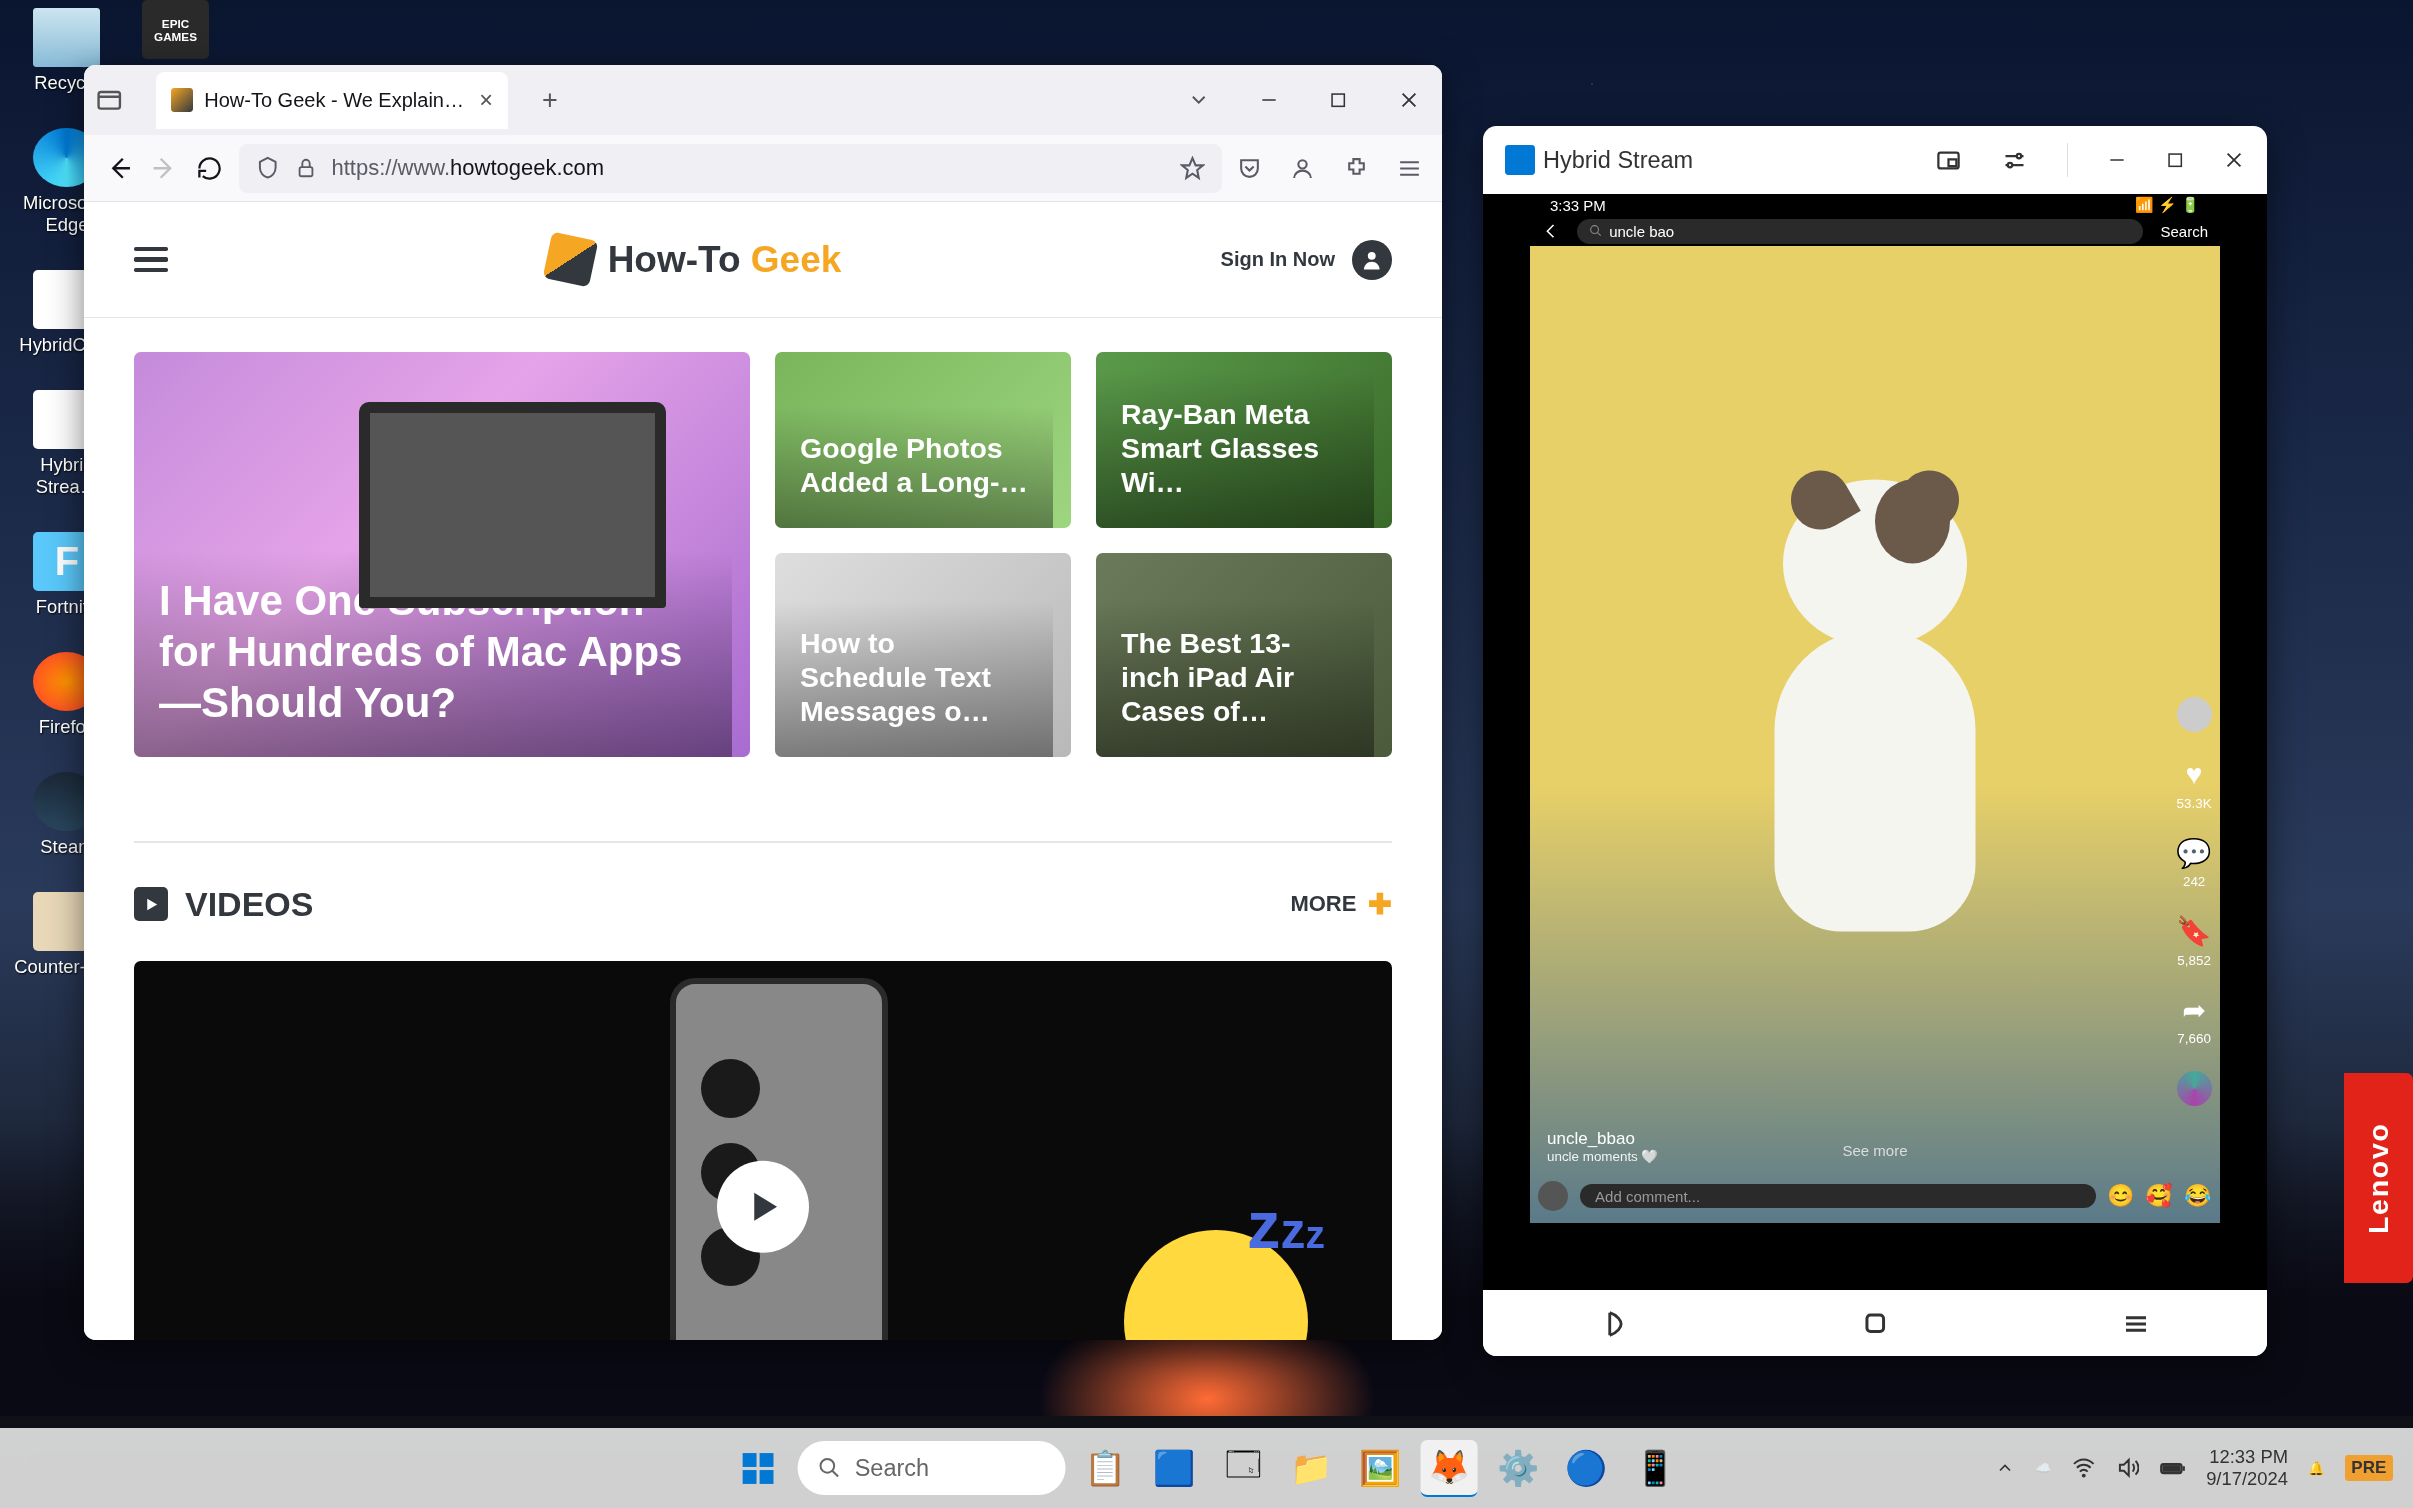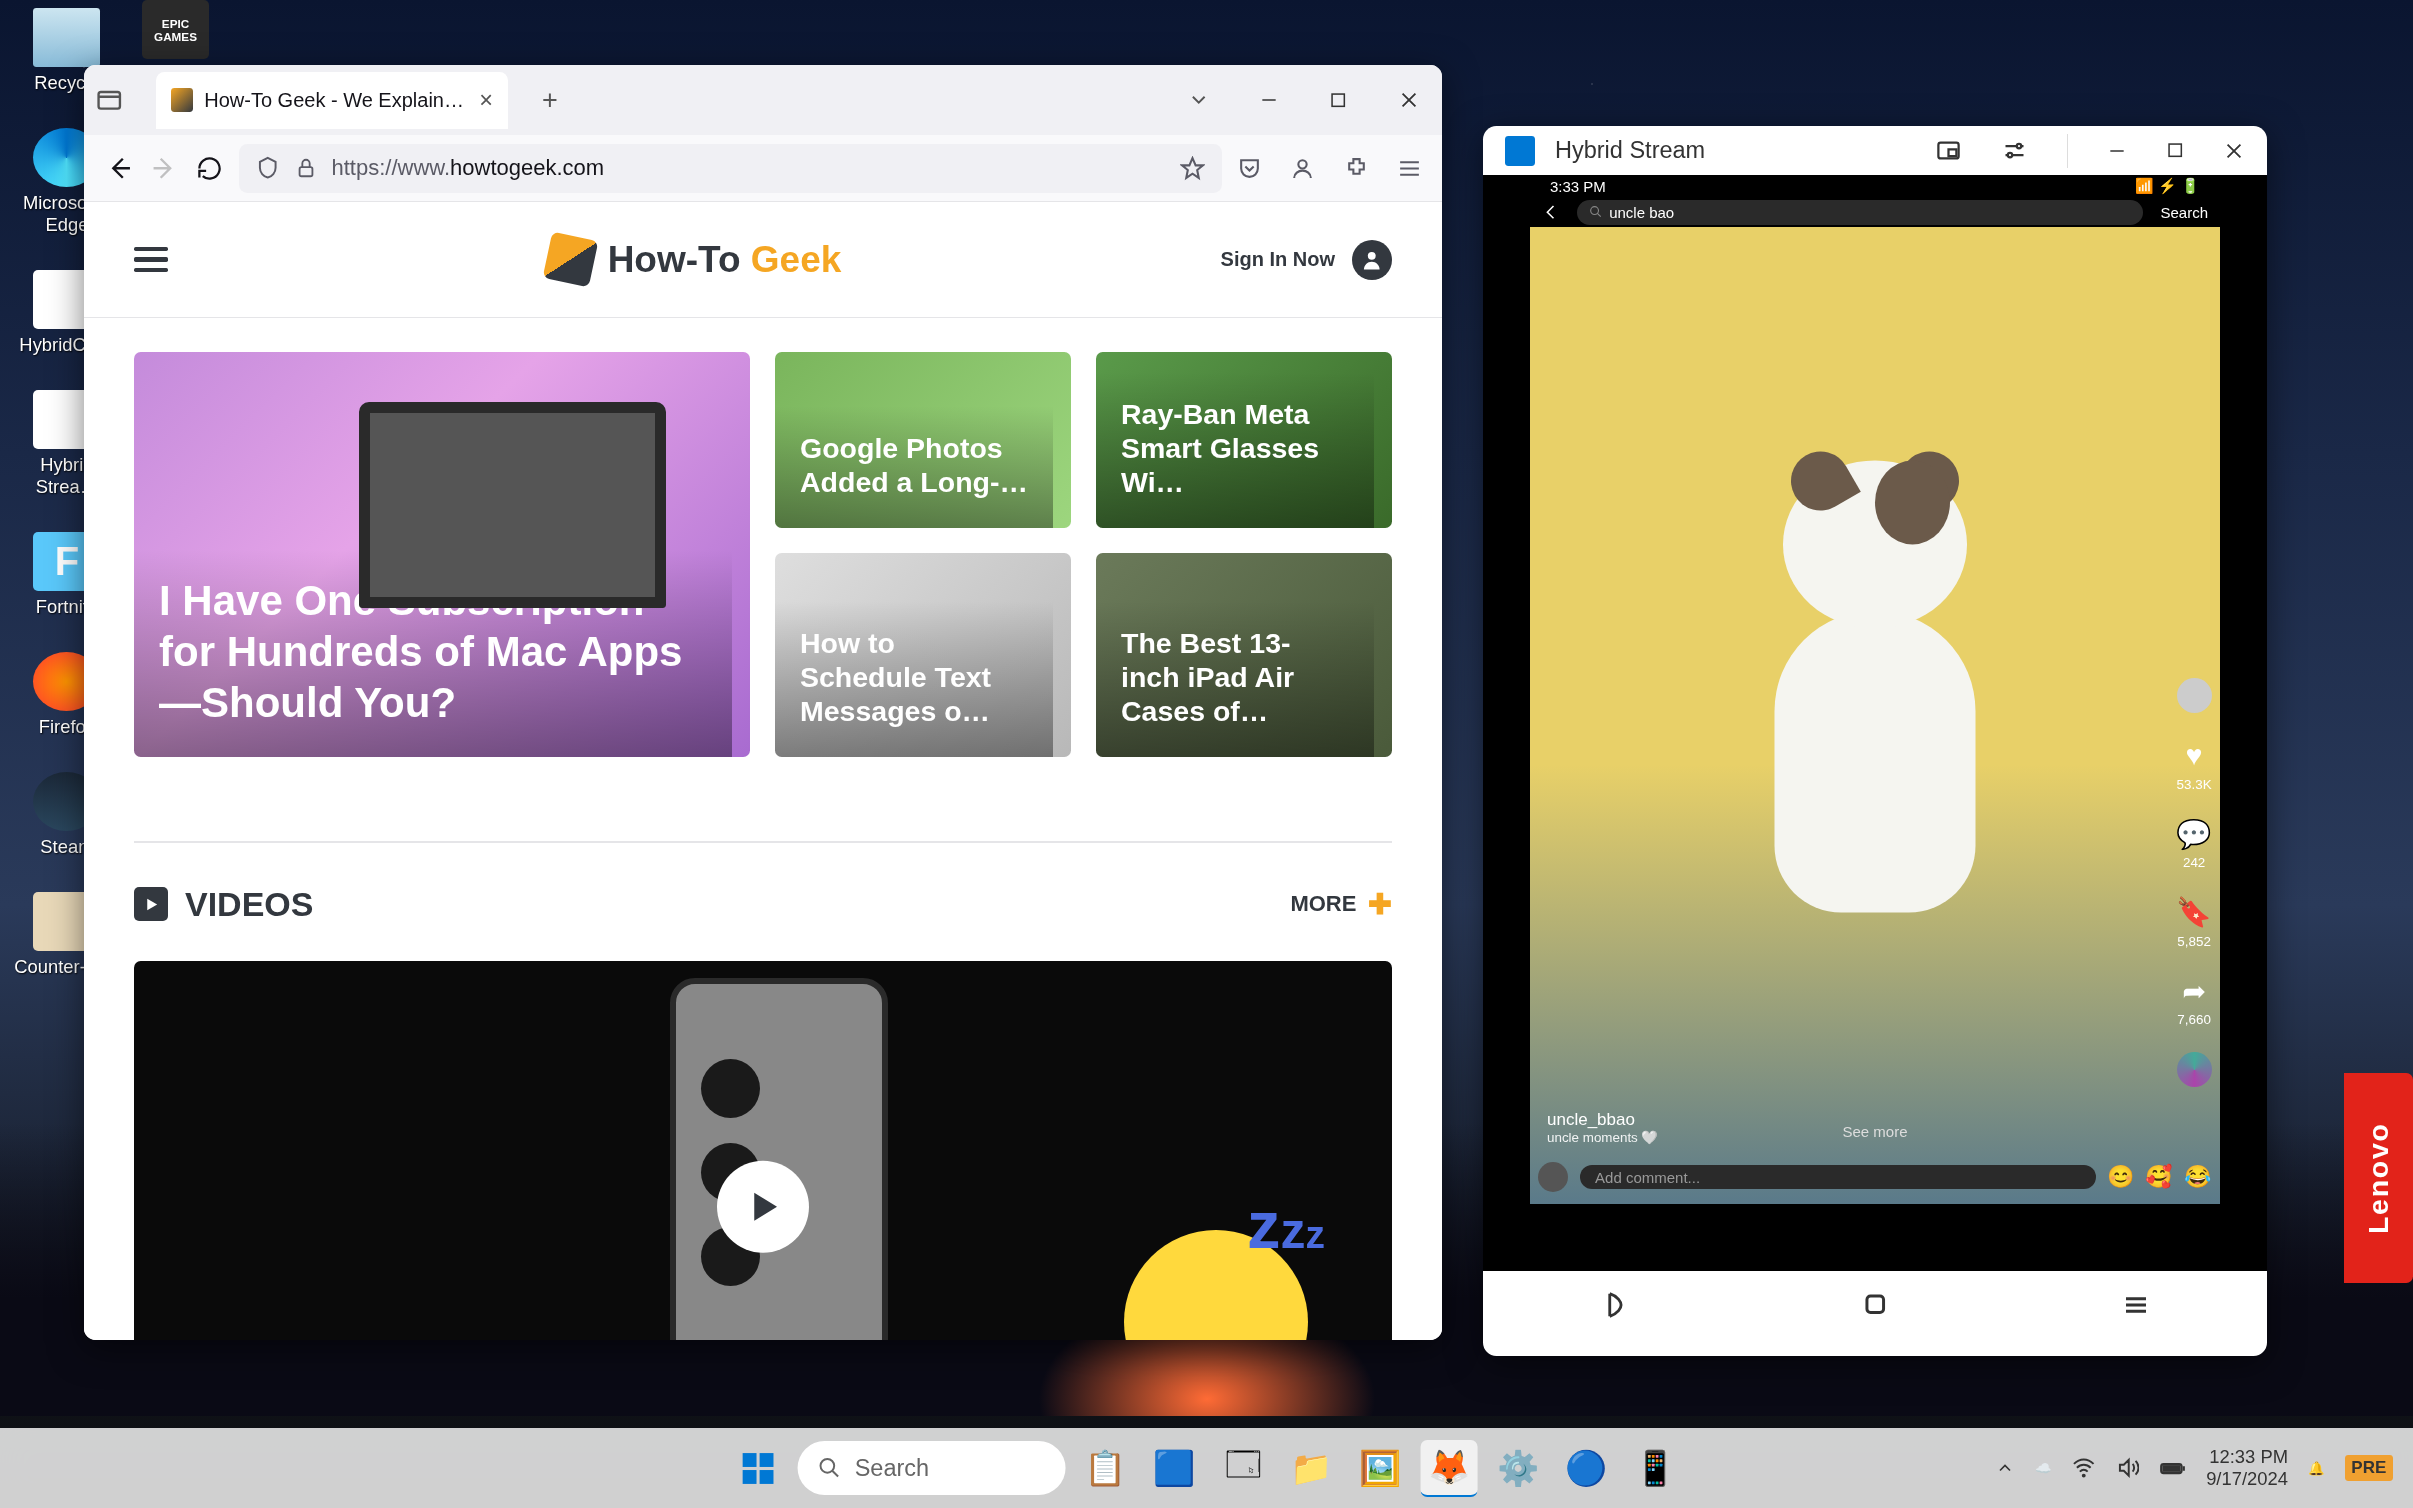--- a/index.html
+++ b/index.html
@@ -113,21 +113,21 @@
 .video-playbtn { position: absolute; left: 50%; top: 50%; transform: translate(-50%, -10%); width: 92px; height: 92px; background: #fff; border-radius: 50%; display: flex; align-items: center; justify-content: center; }
 
 
 .hybrid {
   position: absolute; left: 1483px; top: 126px;
   width: 784px; height: 1230px;
   background: #fff; border-radius: 13.4px; overflow: hidden;
   box-shadow: 0 8.4px 34px rgba(0,0,0,.5);
   z-index: 6;
 }
-.hybrid-title { height: 49px; display: flex; align-items: center; padding: 0 22px; gap: 20px; }
+.hybrid-title { height: 68px; display: flex; align-items: center; padding: 0 22px; gap: 8px; }
 .hybrid-title-txt { font-size: 23.5px; color: #333; }
 .hybrid-title-right { margin-left: auto; display: flex; gap: 39px; align-items: center; }
 .hybrid-ctrl-sep { width: 0.8px; height: 34px; background: #ddd; }
 .hybrid-phone { height: calc(100% - 67px - 67px); background: #000; position: relative; }
 .phone-status { height: 22px; background: #000; color: #fff; font-size: 15px; display: flex; align-items: center; padding: 0 67px; justify-content: space-between; }
 .phone-search { height: 30px; background: #000; display: flex; align-items: center; padding: 0 59px; gap: 17px; color: #bbb; font-size: 15px; }
 .phone-search-box { flex: 1; background: #2a2a2a; border-radius: 15px; height: 25px; display: flex; align-items: center; padding: 0 11.7px; gap: 6.7px; }
 .phone-video {
   position: absolute; top: 52px; left: 47px; right: 47px; bottom: 67px;
   background: linear-gradient(180deg, #e8d068 0%, #e8d068 55%, #5a7a8a 100%);

